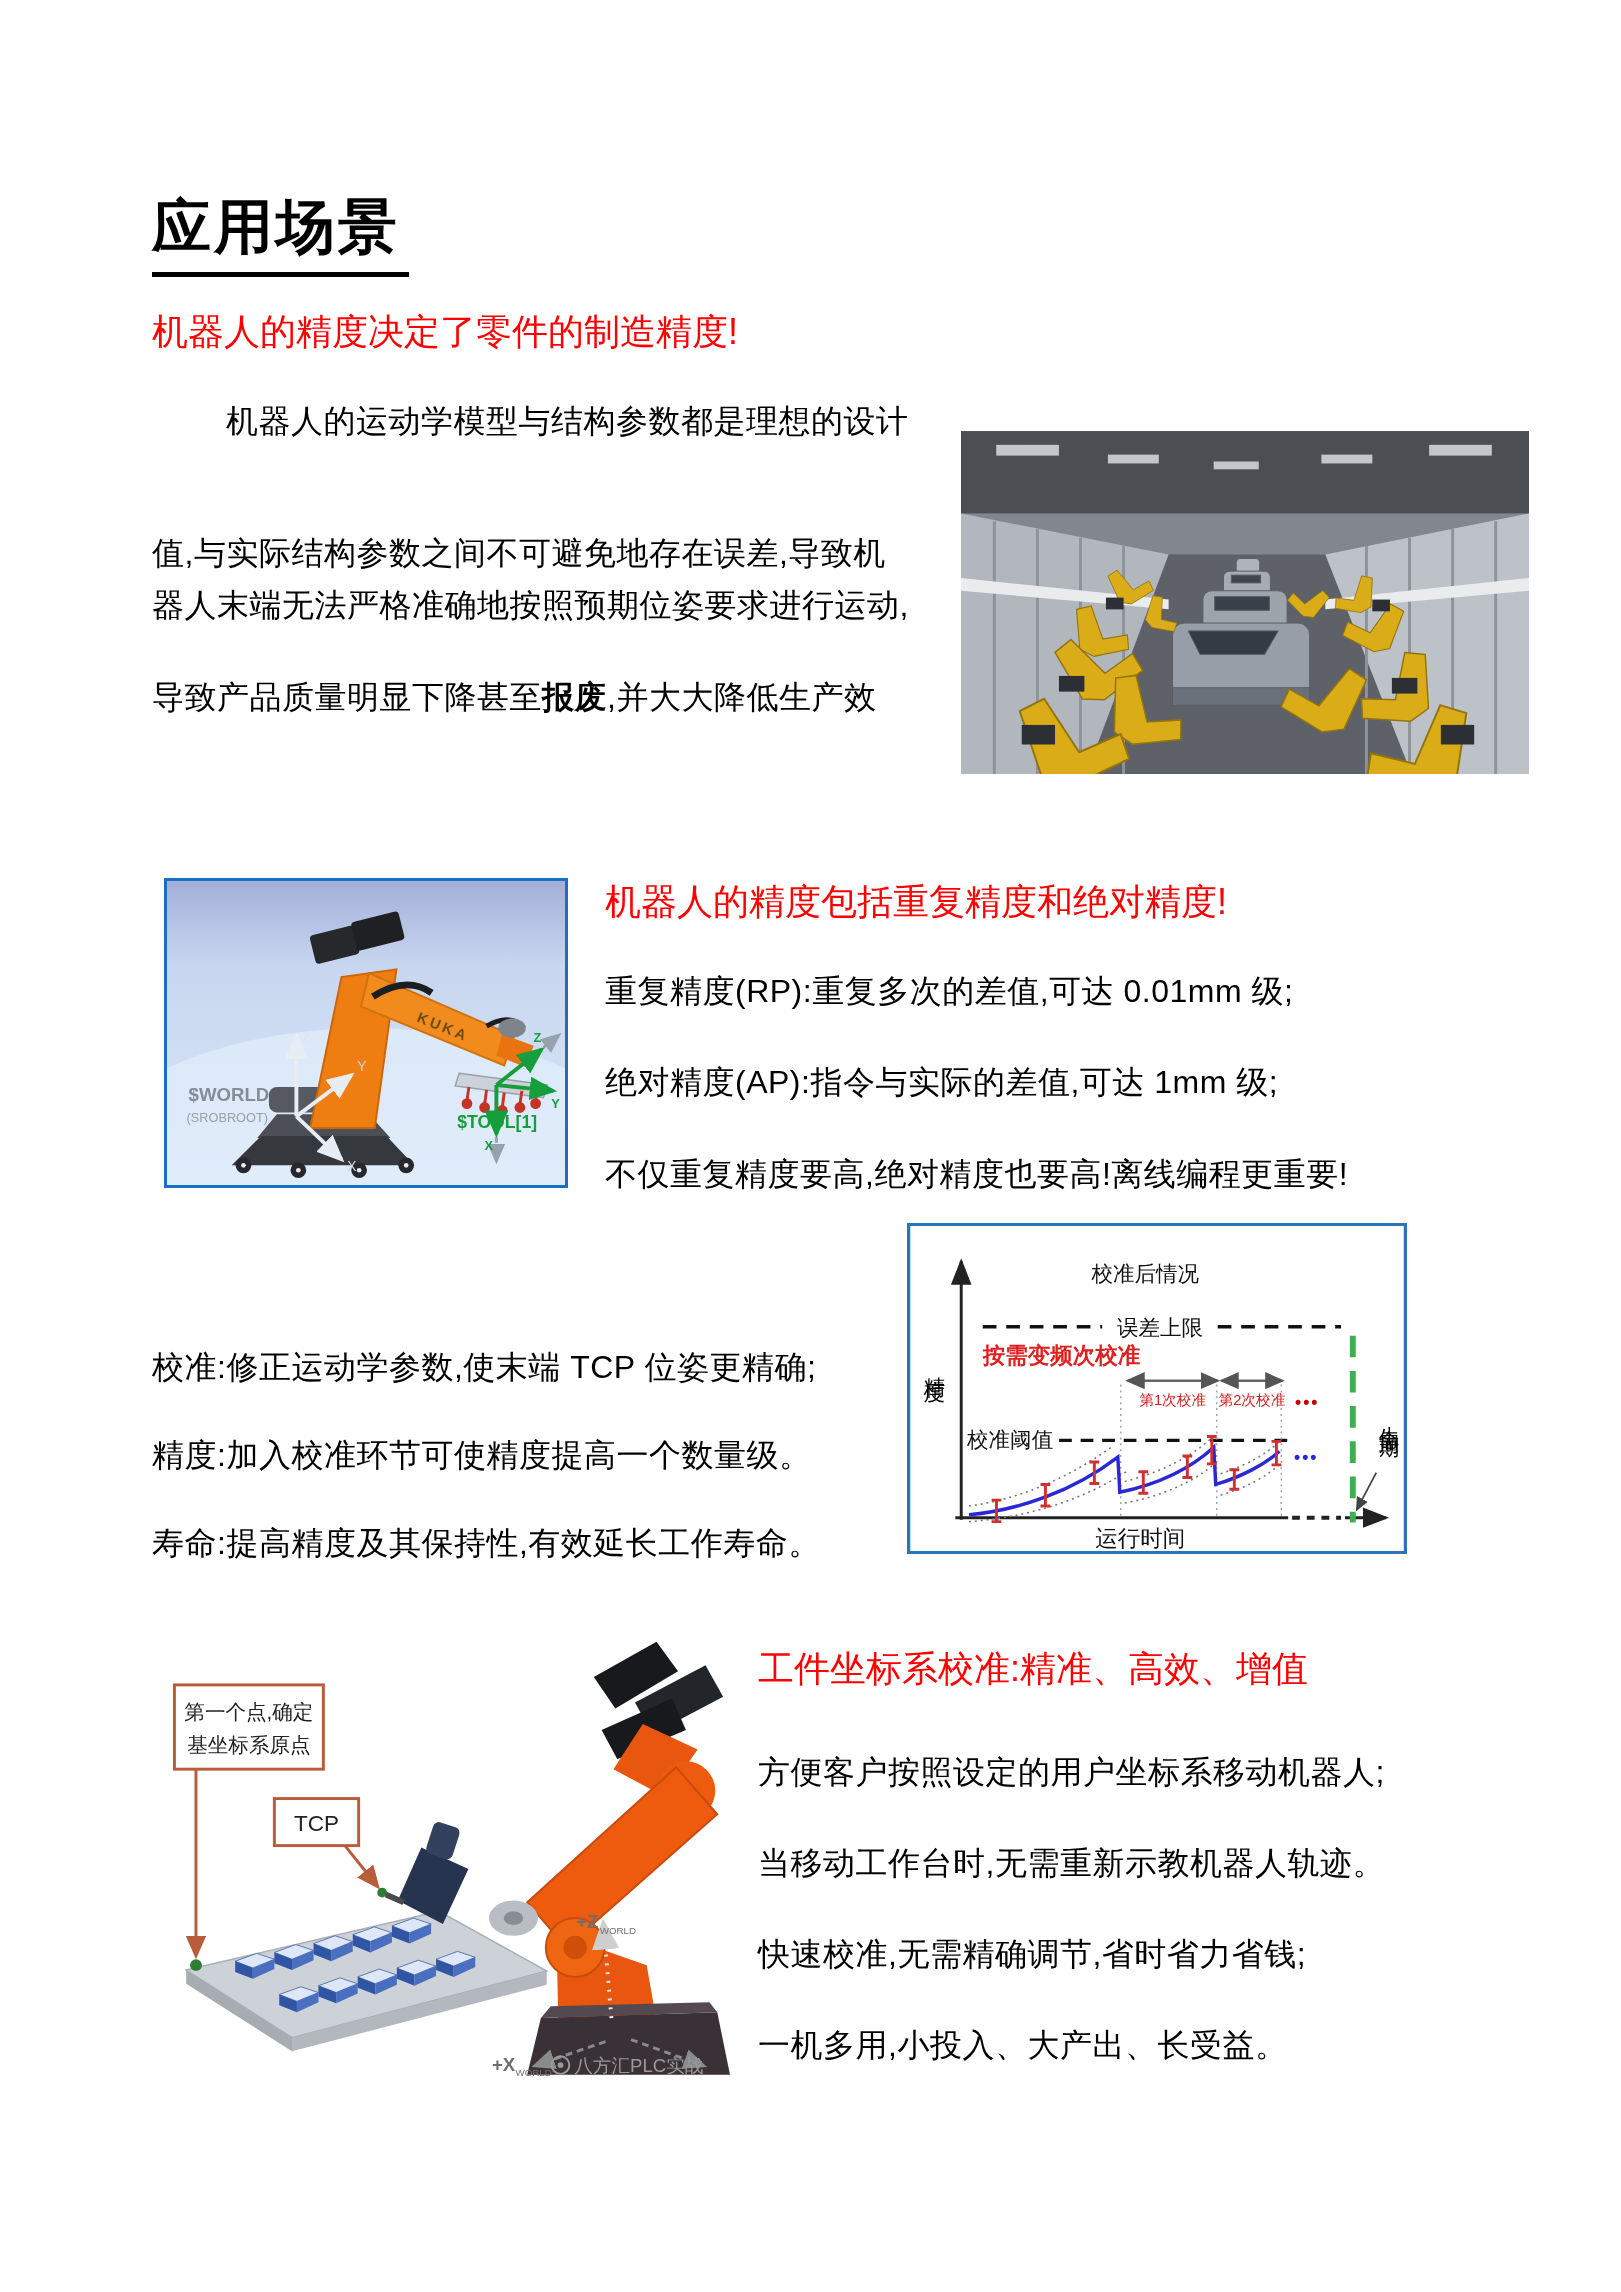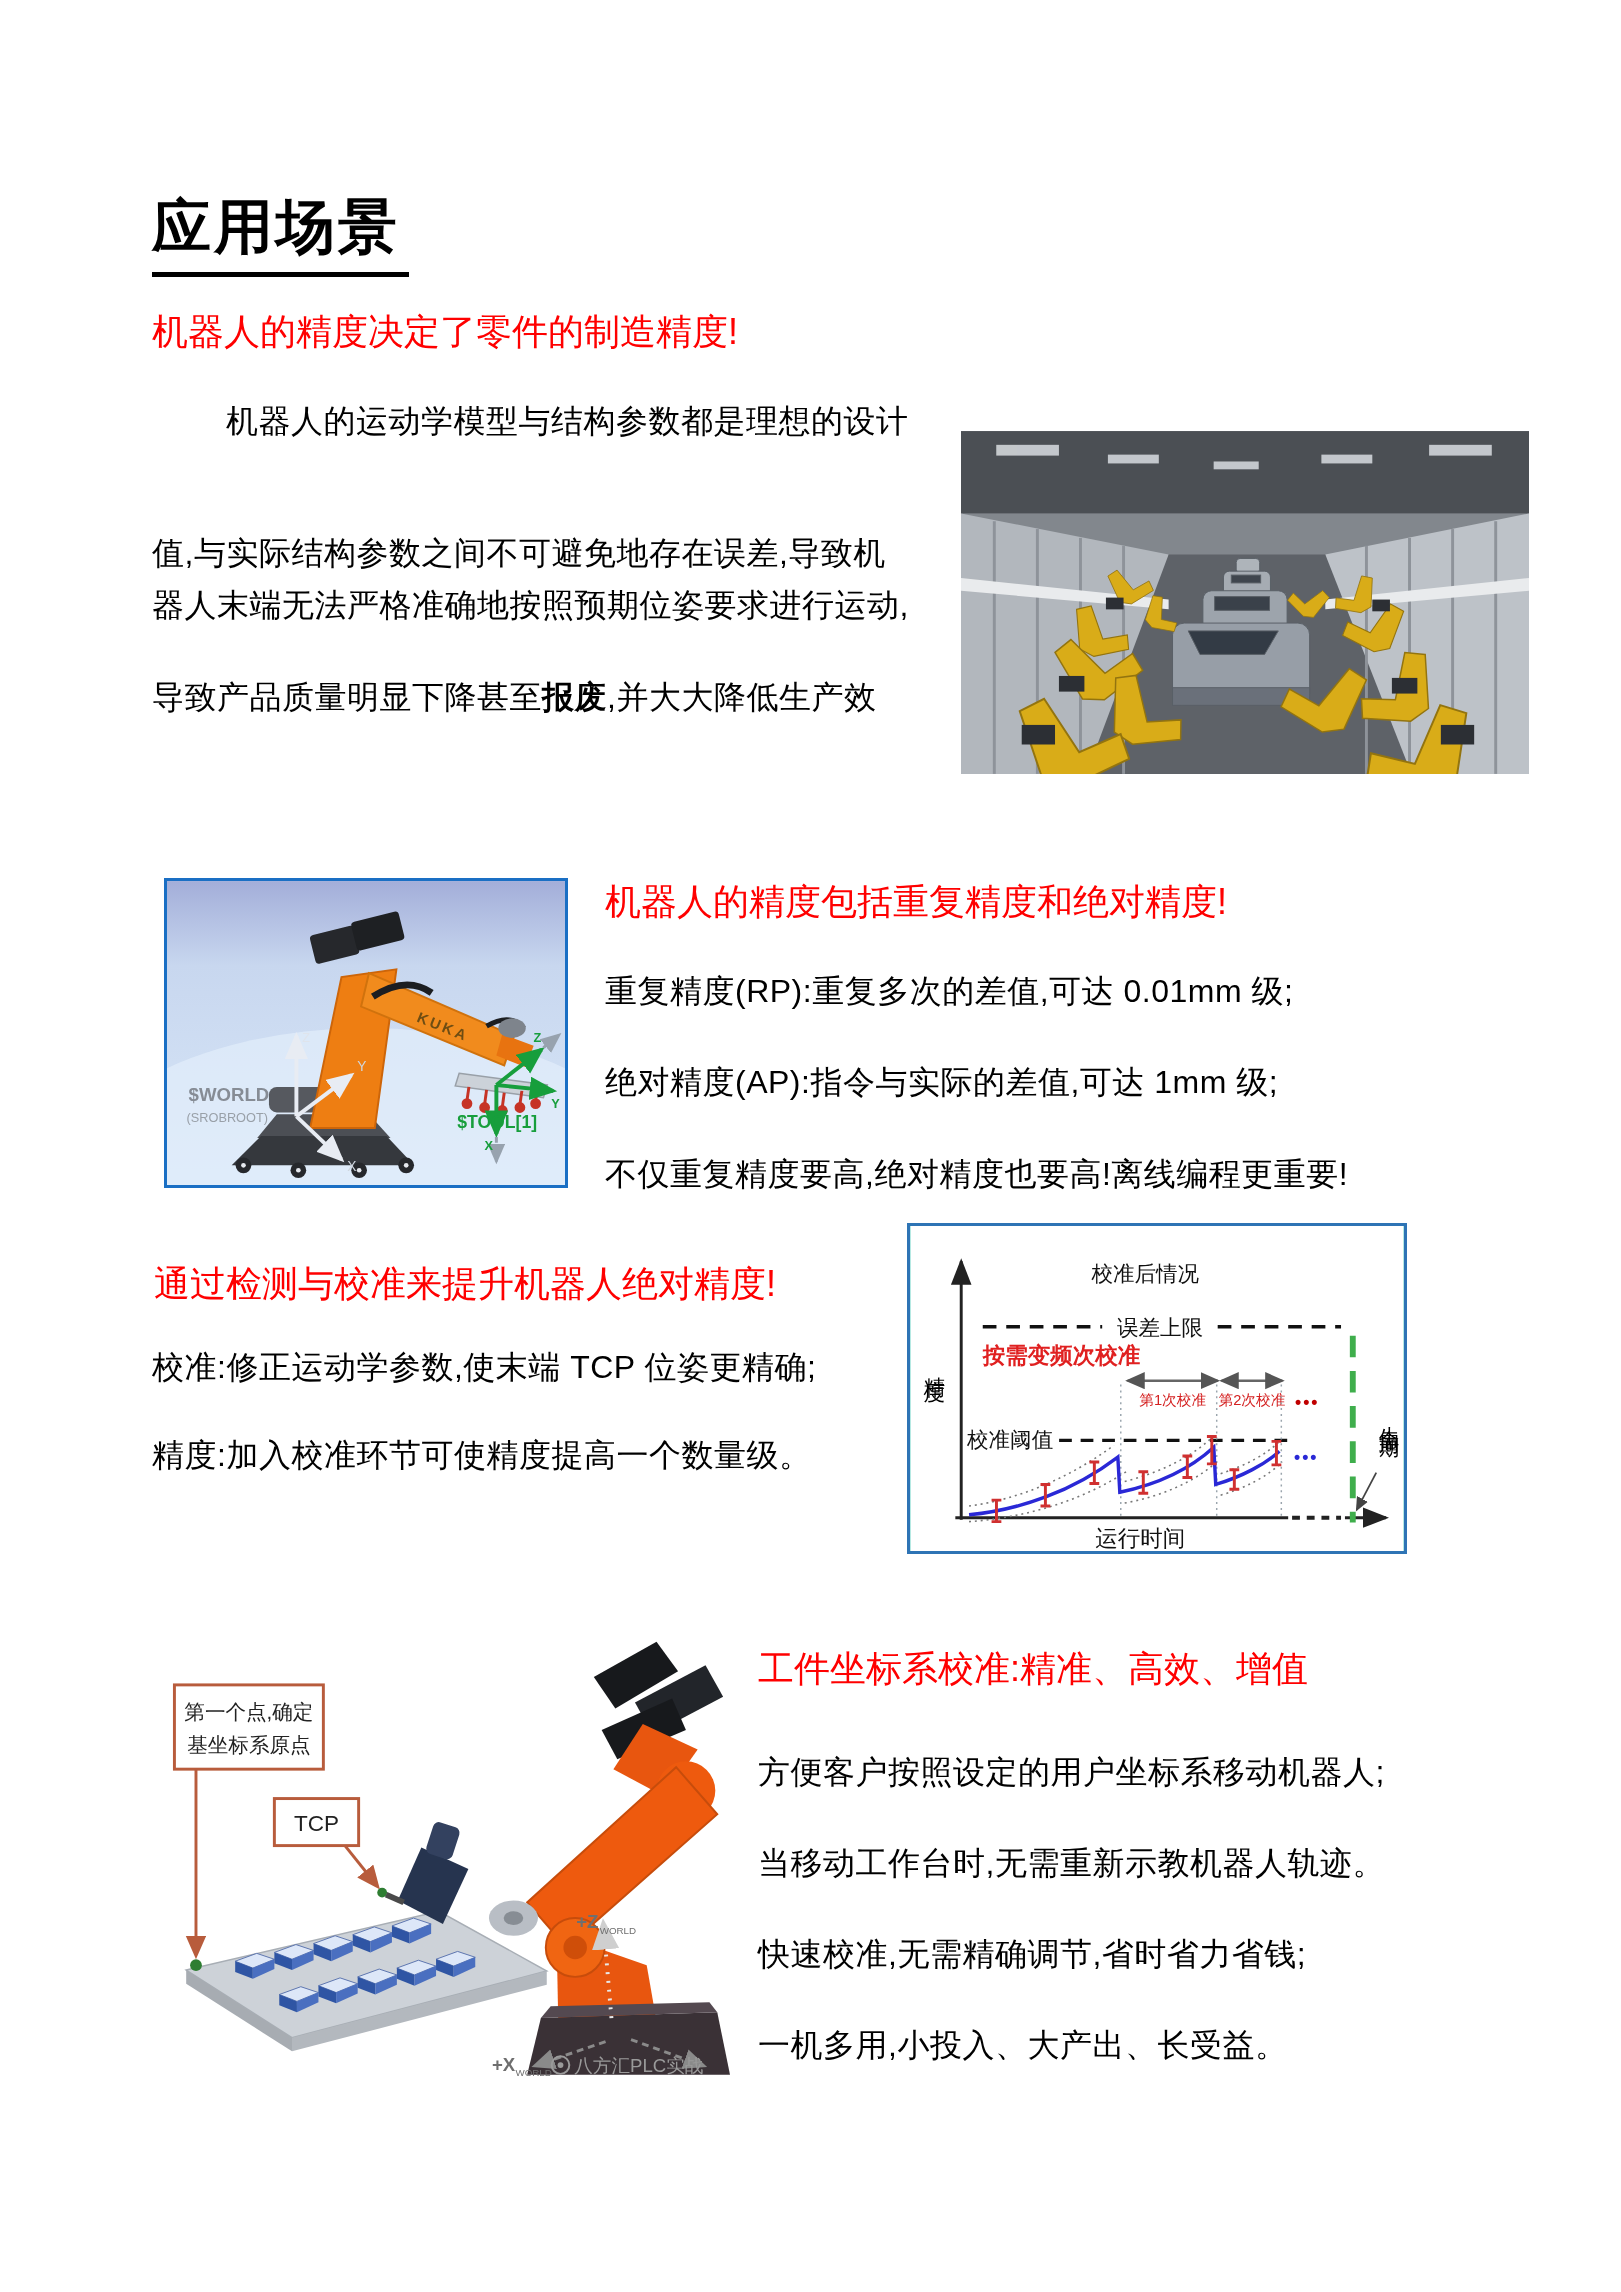--- a/index.html
+++ b/index.html
@@ -177,23 +177,23 @@
       <text x="324" y="274" font-size="13" font-weight="bold" fill="#179e3c">X</text>
       <text x="296" y="252" font-size="18" font-weight="bold" fill="#179e3c">$TOOL[1]</text>
     </svg>
   </div>
 
   <div class="t red" style="left:605px;top:880px;">机器人的精度包括重复精度和绝对精度!</div>
   <div class="t" style="left:605px;top:972px;">重复精度(RP):重复多次的差值,可达 0.01mm 级;</div>
   <div class="t" style="left:605px;top:1063px;">绝对精度(AP):指令与实际的差值,可达 1mm 级;</div>
   <div class="t" style="left:605px;top:1155px;text-align:center;">不仅重复精度要高,绝对精度也要高!离线编程更重要!</div>
 
-  <div class="t red" style="left:154px;top:1262px;">通过检测与校准来提升机器人绝对精度!</div>
   <div class="t" style="left:152px;top:1348px;">校准:修正运动学参数,使末端 TCP 位姿更精确;</div>
   <div class="t" style="left:152px;top:1436px;">精度:加入校准环节可使精度提高一个数量级。</div>
+  <div class="t" style="left:152px;top:1524px;">寿命:提高精度及其保持性,有效延长工作寿命。</div>
 
   <div class="fig chartbox" style="left:907px;top:1223px;width:494px;height:325px;">
     <svg viewBox="0 0 504 332" width="494" height="325">
       <defs>
         <marker id="cm-b" markerWidth="10" markerHeight="8" refX="8" refY="3.5" orient="auto">
             <path d="M0,0 L9,3.5 L0,7 z" fill="#222"></path>
           </marker>
         <marker id="cm-g" markerWidth="9" markerHeight="8" refX="7" refY="3.5" orient="auto-start-reverse">
             <path d="M0,0 L8,3.5 L0,7 z" fill="#555"></path>
           </marker>

